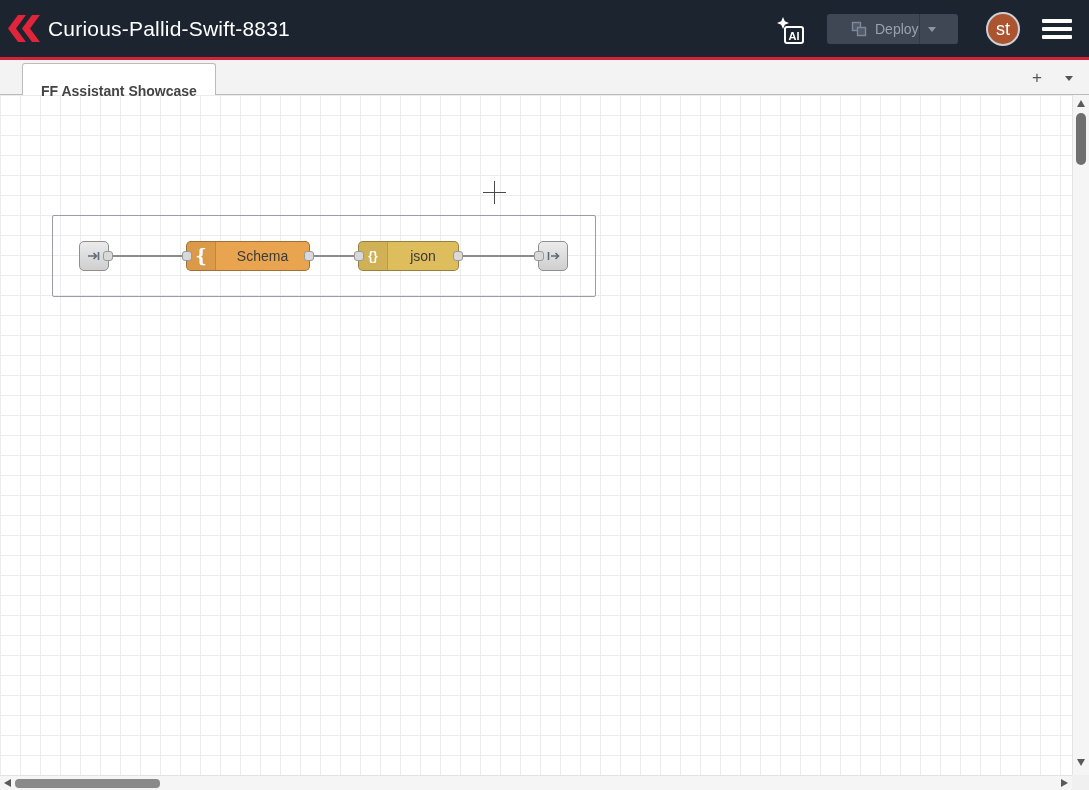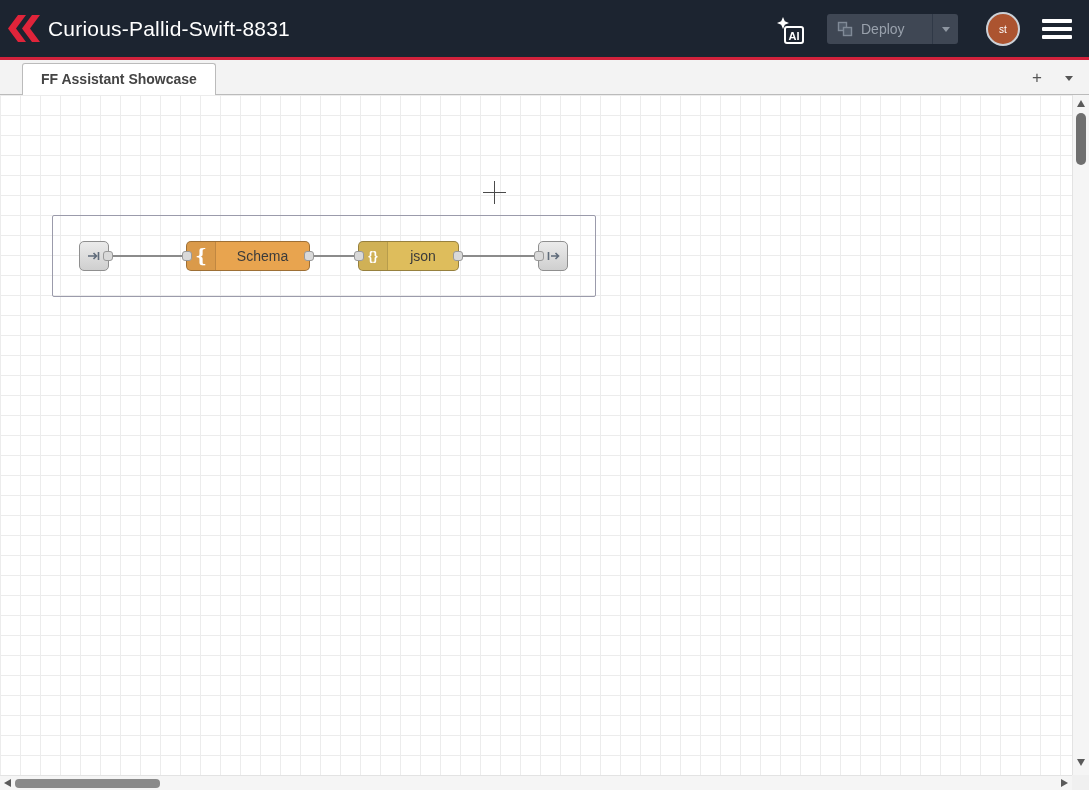--- a/index.html
+++ b/index.html
@@ -8,40 +8,40 @@
   #app { position:relative; width:1089px; height:790px; }
 
   
   .header { position:absolute; left:0; top:0; width:1089px; height:60px;
             background:#1c2430; border-bottom:3px solid #d2223c; }
   .logo { position:absolute; left:8px; top:15px; width:32px; height:27px; }
   .title { position:absolute; left:48px; top:0; height:57px; display:flex; align-items:center;
            color:#ffffff; font-size:21px; letter-spacing:0.2px; }
   .ai-btn { position:absolute; left:772px; top:14px; width:38px; height:38px; cursor:pointer; background:none; border:none; }
   .deploy-btn { position:absolute; left:827px; top:14px; width:131px; height:30px;
-                background:#3f4754; border:none; border-radius:3px; display:flex; align-items:center; padding:0; cursor:default; }
+                background:#3f4754; border:none; border-radius:3px; display:flex; align-items:center; padding:14px; cursor:default; }
   .deploy-icon { margin-left:10px; display:flex; }
   .deploy-label { color:#99a1ac; font-size:14px; margin-left:8px; flex:1; text-align:left; }
   .deploy-caret { width:26px; height:30px; border-left:1px solid #303947;
                   display:flex; align-items:center; justify-content:center; cursor:pointer; }
   .caret-down { width:0; height:0; border-left:4px solid transparent;
                 border-right:4px solid transparent; border-top:5px solid #8e96a1; }
   .avatar { position:absolute; left:986px; top:12px; width:34px; height:34px; border-radius:50%;
-            background:#ac5430; border:2px solid #ccd1d7; color:#fff; font-size:10px;
+            background:#ac5430; border:2px solid #ccd1d7; color:#fff; font-size:18px;
             display:flex; align-items:center; justify-content:center; cursor:pointer; }
   .menu-btn { position:absolute; left:1042px; top:18px; width:30px; height:21px; background:none; border:none; cursor:pointer; padding:0; }
   .menu-btn span { display:block; width:30px; height:4px; background:#ffffff; border-radius:1px; margin-bottom:4px; }
   .menu-btn span:last-child { margin-bottom:0; }
 
   
   .tabbar { position:absolute; left:0; top:60px; width:1089px; height:35px;
             background:#f3f3f3; border-bottom:1px solid #bbbbbb; }
   .tab { position:absolute; left:22px; top:3px; height:32px; background:#ffffff;
          border:1px solid #bbbbbb; border-bottom:none; border-radius:3px 3px 0 0;
-         padding:0 18px; line-height:30px; font-size:14px; font-weight:700; color:#444444;
+         padding:12px 18px; line-height:30px; font-size:14px; font-weight:700; color:#444444;
          z-index:2; cursor:pointer; }
   .tab-add { position:absolute; right:42px; top:8px; width:20px; height:20px; background:none; border:none;
              font-size:17px; color:#555555; line-height:20px; text-align:center; cursor:pointer; }
   .tab-menu { position:absolute; right:10px; top:8px; width:20px; height:20px; background:none; border:none;
               display:flex; align-items:center; justify-content:center; cursor:pointer; }
   .tab-menu .caret-sm { width:0; height:0; border-left:4px solid transparent;
                         border-right:4px solid transparent; border-top:5px solid #555555; }
 
   
   .canvas { position:absolute; left:0; top:95px; width:1072px; height:680px;

